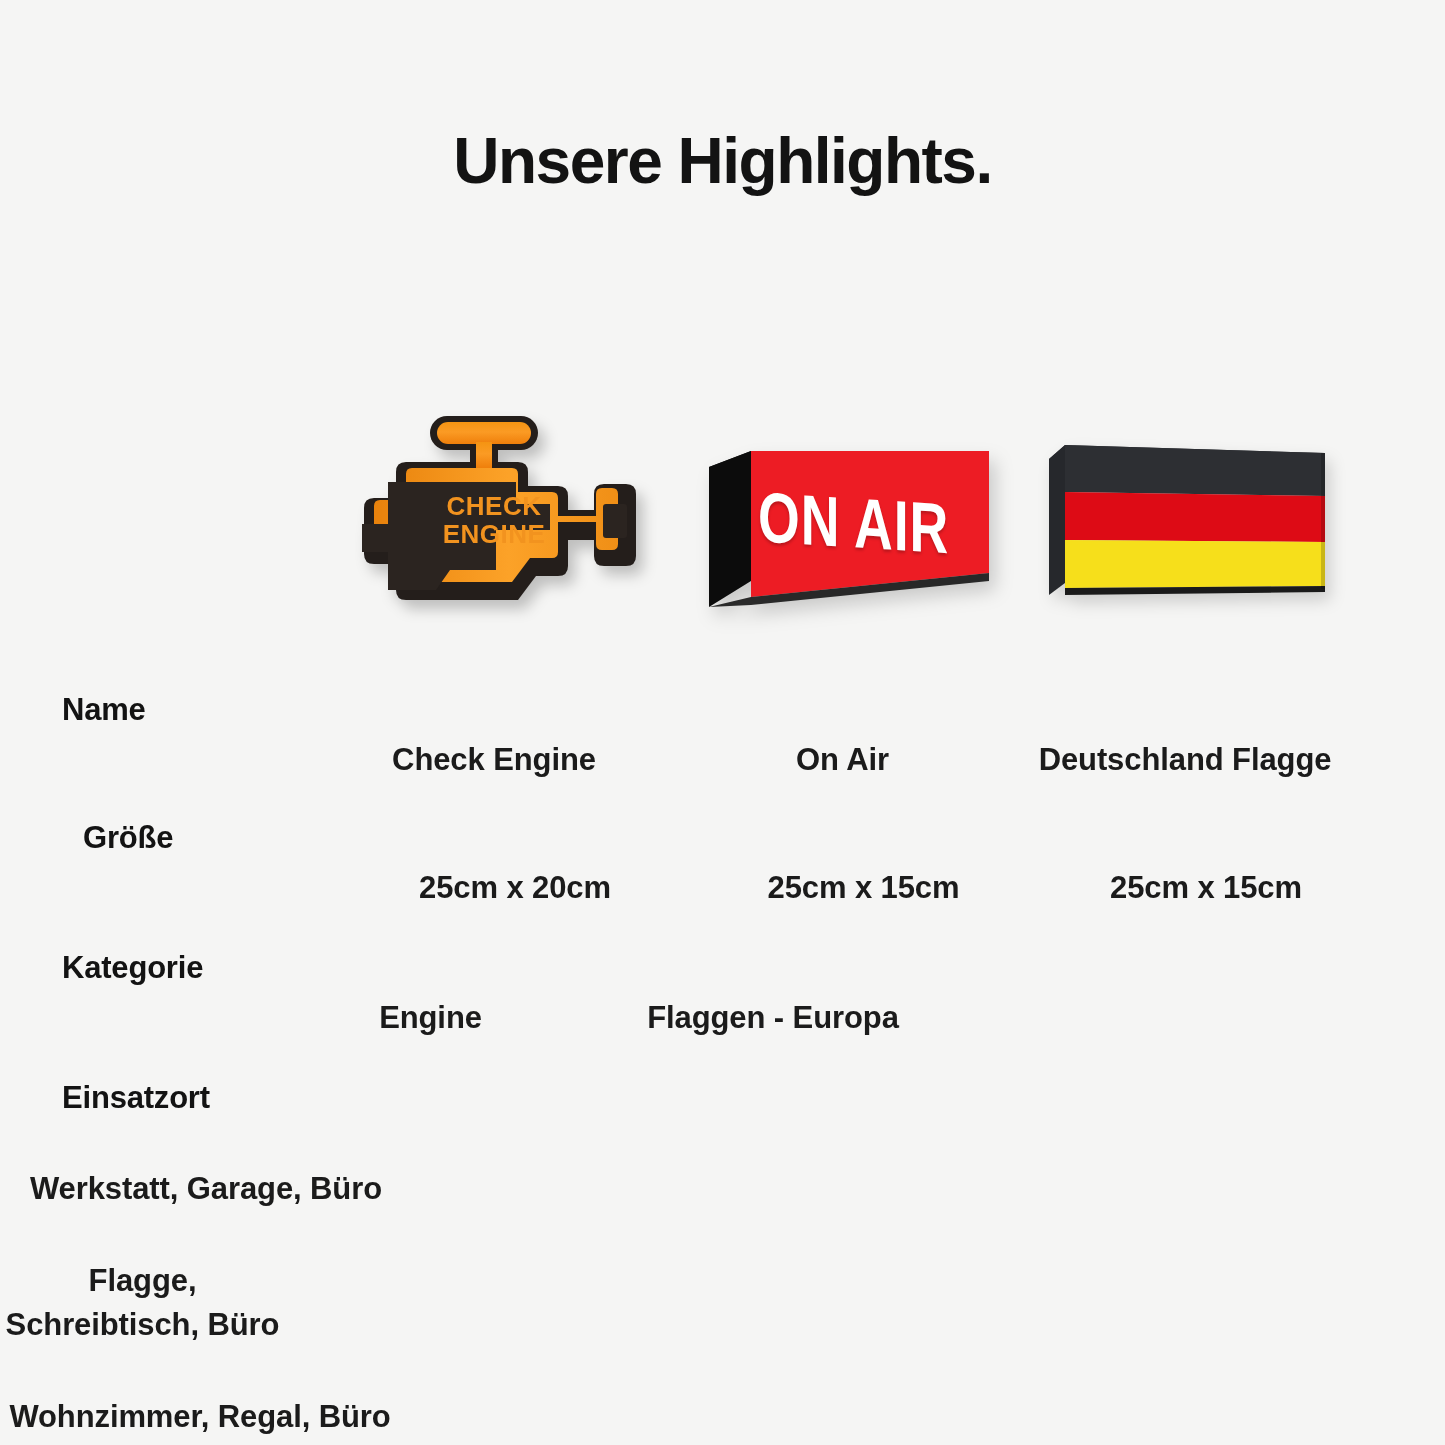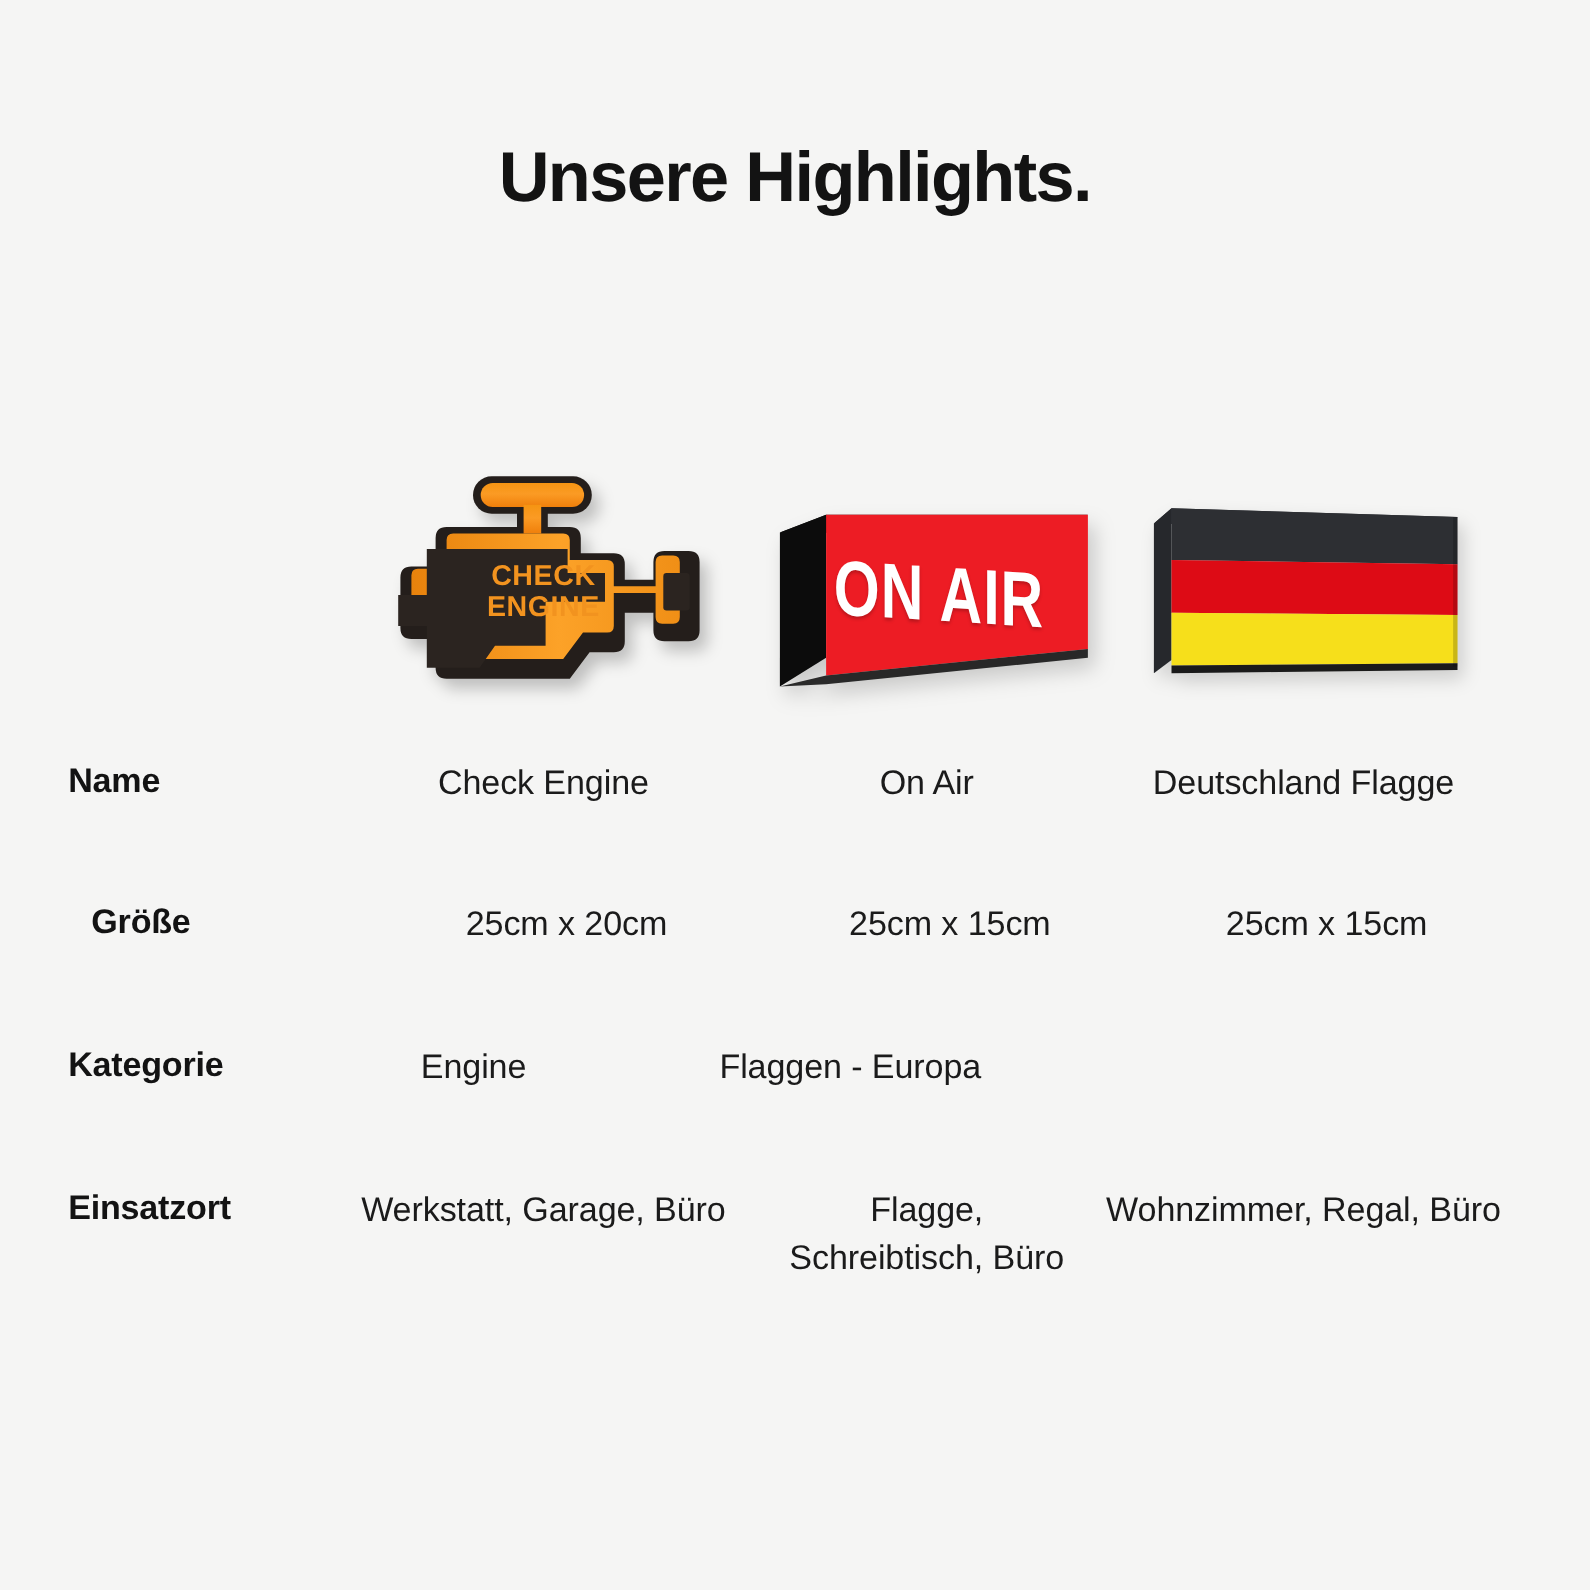--- a/index.html
+++ b/index.html
@@ -39,21 +39,21 @@
   
   .products {
     position: absolute;
     left: 0;
     top: 400px;
     width: 1445px;
     height: 250px;
   }
   .product-cell {
     position: absolute;
-    top: 18px;
+    top: 1px;
     height: 250px;
     display: flex;
     align-items: flex-end;
     justify-content: center;
   }
   .cell-1 { left: 288px; width: 412px; }
   .cell-2 { left: 700px; width: 285px; }
   .cell-3 { left: 985px; width: 400px; }
 
   
@@ -129,40 +129,41 @@
     width: 1445px;
   }
   .spec-row {
     display: flex;
     align-items: flex-start;
     width: 1445px;
   }
   .row-name     { height: 128px; }
   .row-groesse  { height: 130px; padding-left: 21px; }
   .row-kat      { height: 130px; }
-  .row-einsatz  { height: 170px; }
+  .row-einsatz  { height: 170px; flex-direction: column; }
 
   .cell-label {
     width: 288px;
     box-sizing: border-box;
     padding-left: 62px;
     font-size: 31px;
     font-weight: 700;
     color: #131313;
     line-height: 1.32;
     letter-spacing: -0.2px;
   }
   .cell-val {
     box-sizing: border-box;
     text-align: center;
     font-size: 31px;
-    font-weight: 400;
+    font-weight: 700;
     color: #1b1b1b;
     line-height: 1.42;
     letter-spacing: -0.1px;
+    margin-top: 48px;
   }
   .cv-1 { width: 412px; }
   .cv-2 { width: 285px; }
   .cv-3 { width: 400px; }
 </style>
 </head>
 <body style="background: rgb(245, 245, 244);">
 
 <div class="page">
 

